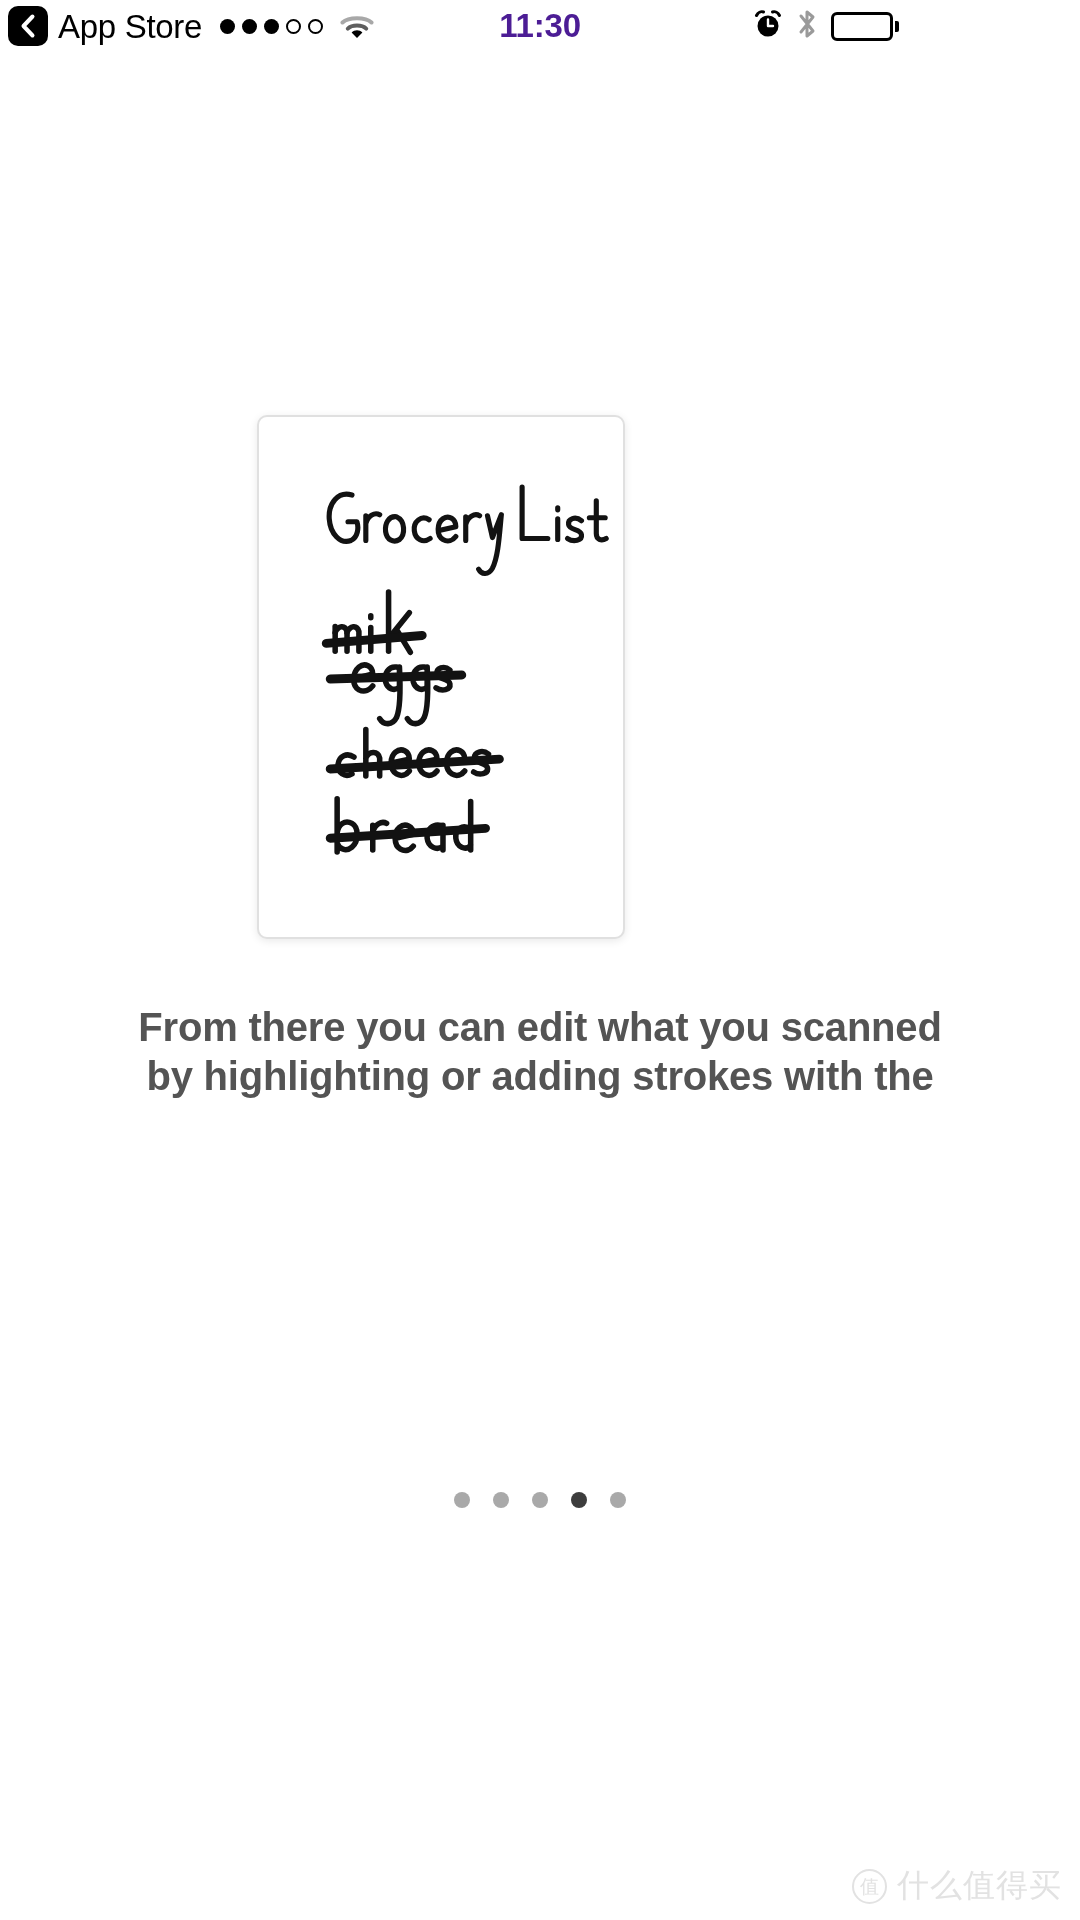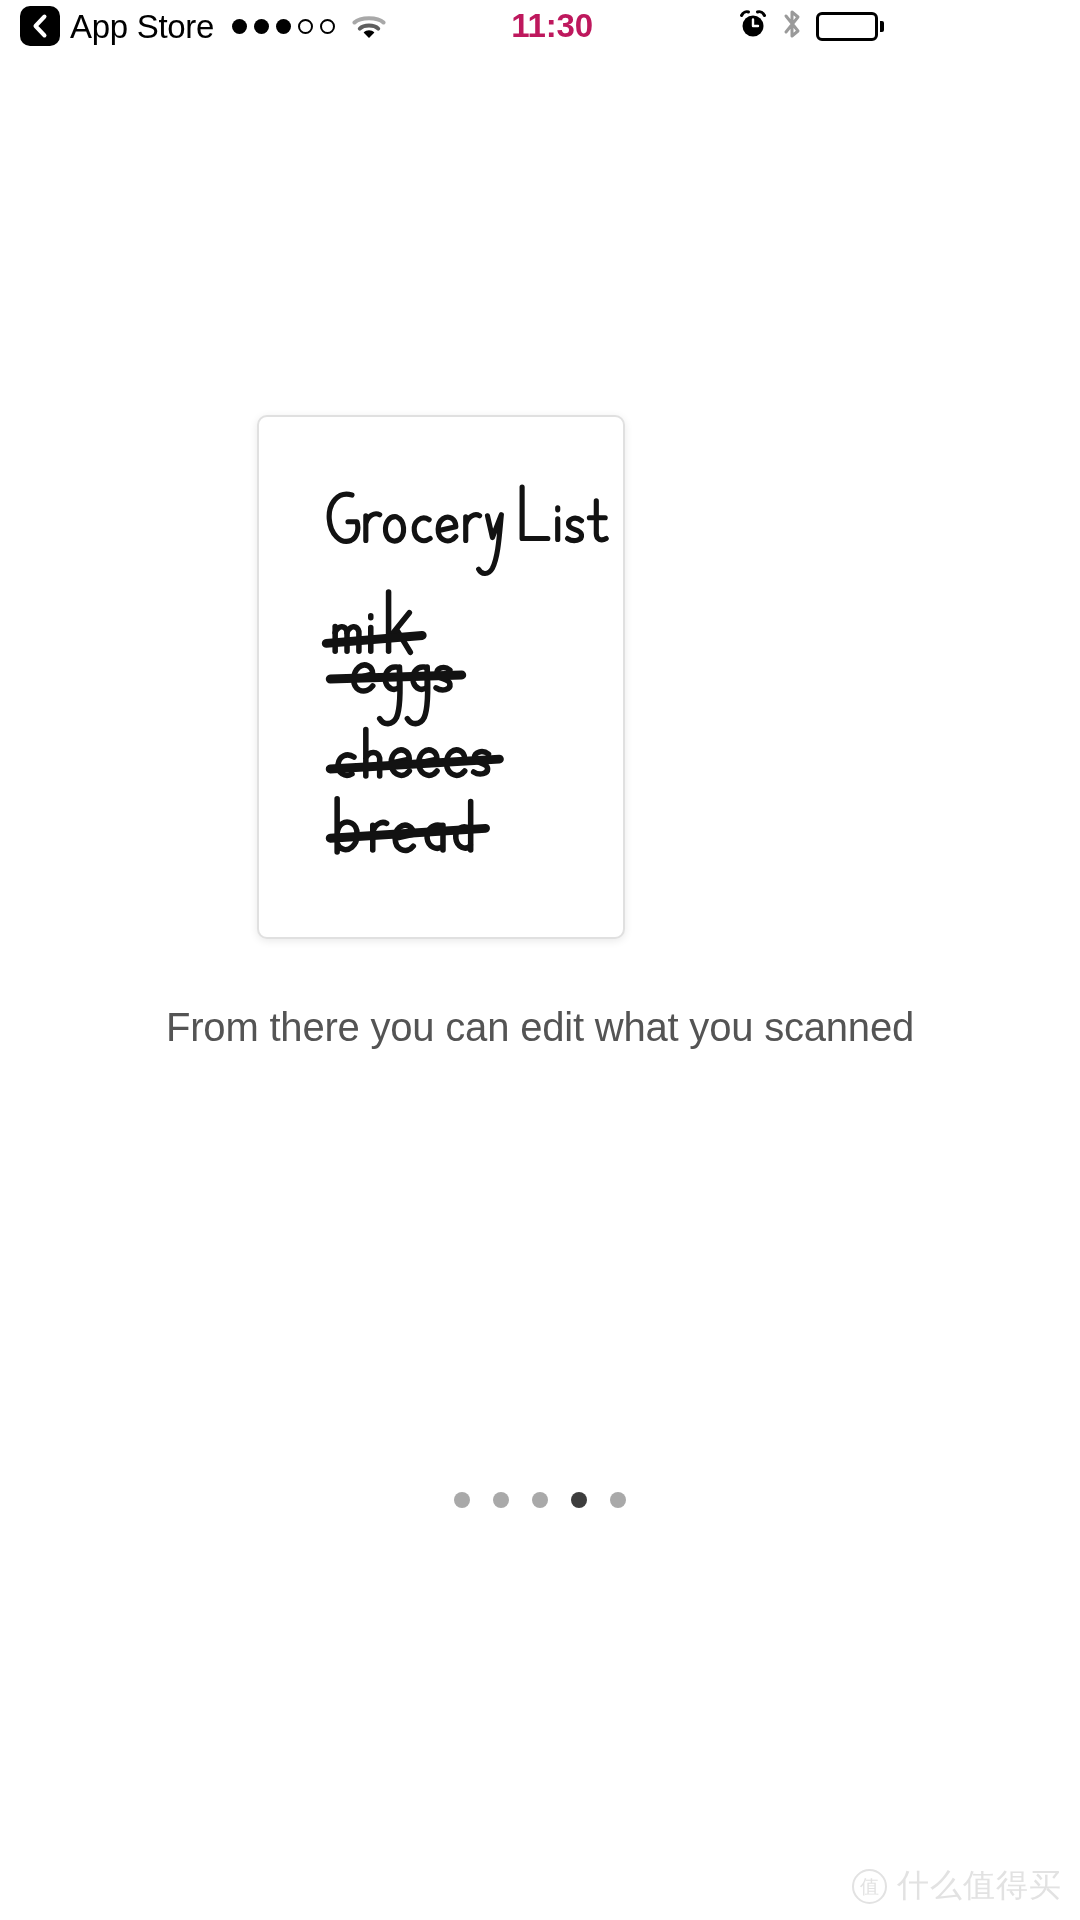--- a/index.html
+++ b/index.html
@@ -12,25 +12,26 @@
     height: 1920px;
     position: relative;
     overflow: hidden;
     font-family: "Liberation Sans", sans-serif;
     -webkit-font-smoothing: antialiased;
   }
 
   
   .statusbar {
     position: absolute;
-    top: 0; left: 12px;
+    top: 0; left: 0;
     width: 886px;
     height: 52px;
     display: flex;
     align-items: center;
+    padding-left: 27px;
   }
   .sb-left {
     position: absolute;
     left: 8px; top: 0;
     height: 52px;
     display: flex;
     align-items: center;
   }
   .back-chip {
     width: 40px; height: 40px;
@@ -72,21 +73,21 @@
   .sb-time {
     position: absolute;
     left: 0; top: 0;
     width: 1080px;
     height: 52px;
     display: flex;
     align-items: center;
     justify-content: center;
     font-size: 33px;
     font-weight: 700;
-    color: #be185d;
+    color: #4c1d95;
     letter-spacing: -0.2px;
   }
   .sb-right {
     position: absolute;
     right: 14px; top: 0;
     height: 52px;
     display: flex;
     align-items: center;
     gap: 14px;
   }
@@ -135,21 +136,21 @@
     left: 50px;
     top: 1003px;
     width: 980px;
     text-align: center;
     font-size: 40px;
     line-height: 49px;
     color: #545454;
     font-weight: 400;
     letter-spacing: -0.2px;
   }
-  .caption .ln { display: block; }
+  .caption .ln { display: block; font-weight: bold; }
 
   
   .page-dots {
     position: absolute;
     left: 0;
     top: 1492px;
     width: 1080px;
     display: flex;
     align-items: center;
     justify-content: center;
@@ -305,20 +306,21 @@
       <path d="M184 412 C176 410 169 416 170 425 C171 434 180 438 186 433 L186 412 M186 412 L186 437" stroke-width="5.6"></path>
       <path d="M214 388 L214 437 M214 416 C206 410 198 416 199 425 C200 434 209 438 214 432" stroke-width="5.6"></path>
 
       <path d="M72 425 L229 415" stroke-width="9"></path>
     </g>
   </svg>
 </div>
 
 <div class="caption">
   <span class="ln">From there you can edit what you scanned</span>
+  <span class="ln">by highlighting or adding strokes with the</span>
 </div>
 
 <div class="page-dots">
   <span class="pdot"></span>
   <span class="pdot"></span>
   <span class="pdot"></span>
   <span class="pdot active"></span>
   <span class="pdot"></span>
 </div>
 

